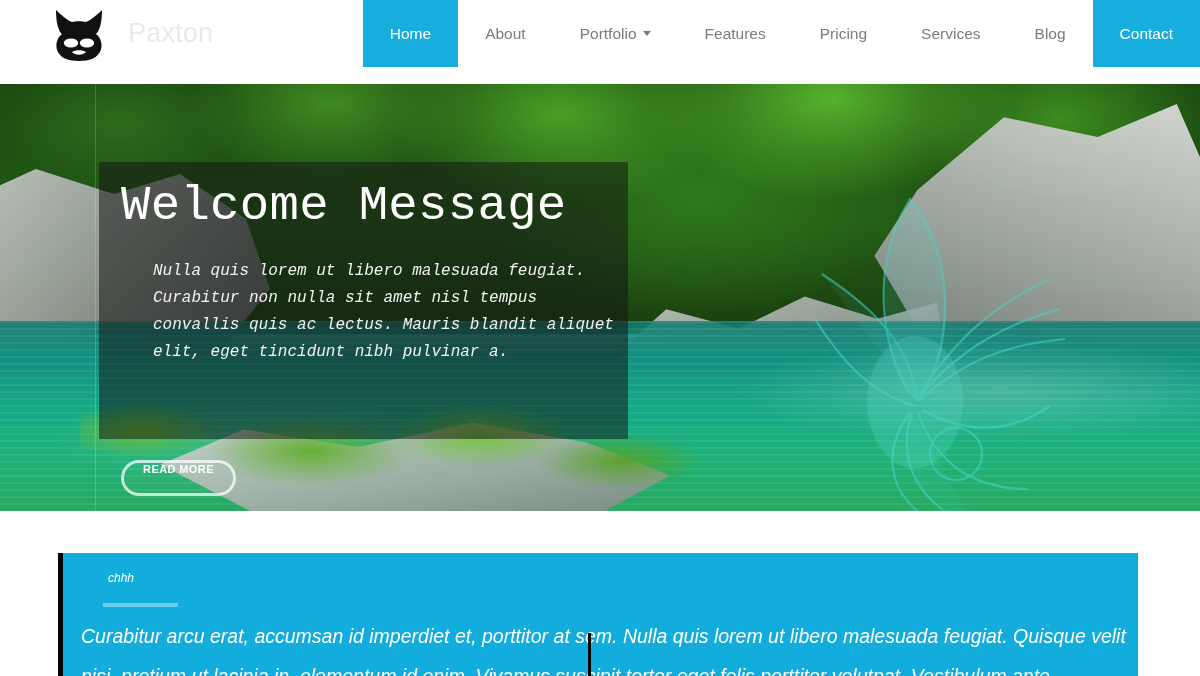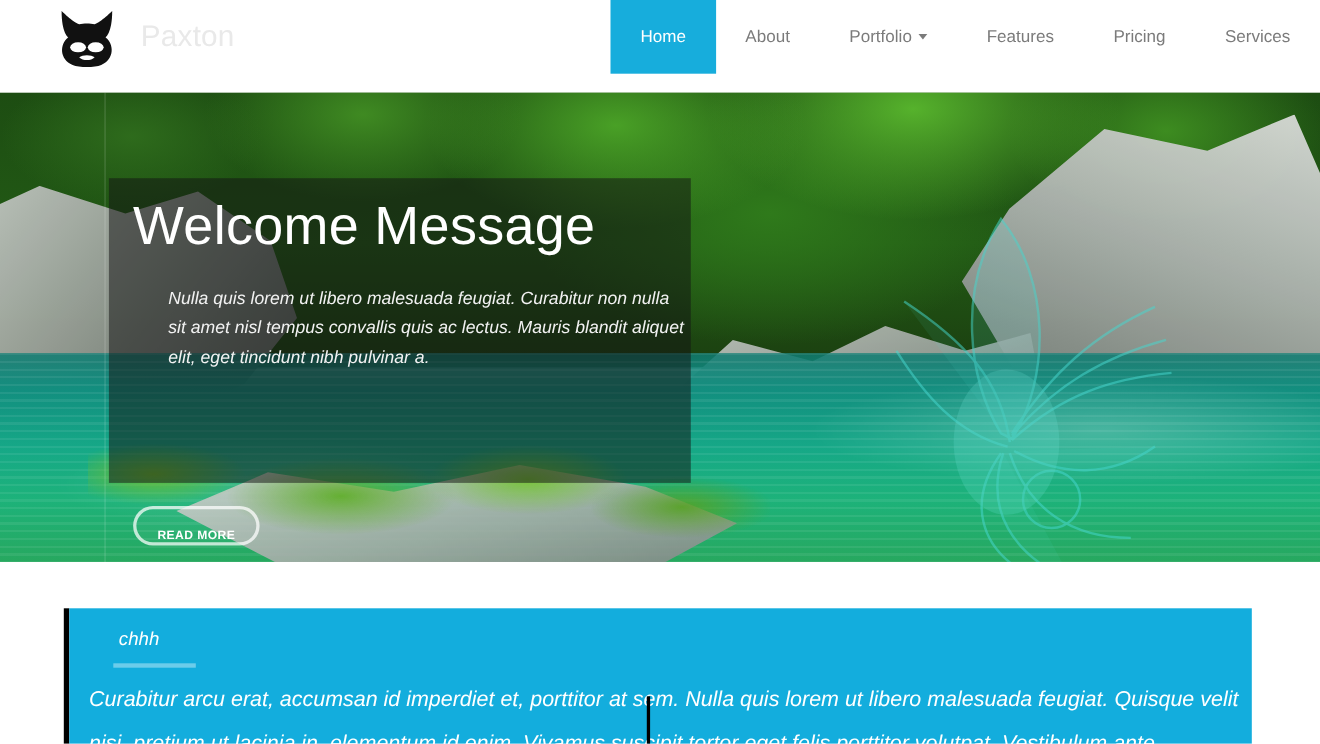--- a/index.html
+++ b/index.html
@@ -87,43 +87,43 @@
         radial-gradient(ellipse 150px 50px at 230px 110px, #5fae28, rgba(95,174,40,0) 70%),
         radial-gradient(ellipse 130px 45px at 400px 95px, #74c431, rgba(116,196,49,0) 70%),
         radial-gradient(ellipse 120px 40px at 540px 120px, #57a225, rgba(87,162,37,0) 70%);
       opacity:.92;
   }
   .butterfly{ position:absolute; left:760px; top:60px; width:330px; height:400px;
       opacity:.62; }
 
   
   .caption{ position:absolute; left:99px; top:78px; width:529px; height:277px;
-            background:rgba(20,20,20,.52); }
+            background:rgba(20,20,20,.52);font-family:Liberation Mono, monospace; }
   .caption-title{ position:absolute; left:22px; top:16px; font-size:49px;
                   color:#ffffff; font-weight:400; letter-spacing:.3px;
                   white-space:nowrap; }
   .caption-text{ position:absolute; left:22px; top:96px; width:470px;
                  font-size:16px; line-height:27px; color:#f2f2f2;
                  font-style:italic;margin-left:32px; }
   .readmore{ position:absolute; left:121px; top:376px; width:115px; height:36px;
              border:3px solid rgba(255,255,255,.72); border-radius:20px;
-             display:flex; align-items:flex-end; justify-content:center;
+             display:flex; align-items:flex-start; justify-content:center;
              color:#ffffff; font-size:11px; font-weight:700; letter-spacing:.4px;
              cursor:pointer; background:rgba(255,255,255,.04); }
 
   .slide-seam{ position:absolute; left:95px; top:0; width:1px; height:427px;
                background:rgba(255,255,255,.18); }
 
   
   .panel-wrap{ position:absolute; left:58px; top:553px; width:1080px; height:123px; }
   .panel-bar{ position:absolute; left:0; top:0; width:5px; height:123px;
               background:#000000; }
   .panel{ position:absolute; left:5px; top:0; width:1075px; height:123px;
           background:#13ADDD; }
-  .panel-head{ position:absolute; left:45px; top:18px; font-size:17px;
+  .panel-head{ position:absolute; left:45px; top:18px; font-size:12px;
                color:#ffffff; font-style:italic; }
   .panel-rule{ position:absolute; left:40px; top:50px; width:75px; height:4px;
                background:rgba(255,255,255,.38); }
   .panel-body{ position:absolute; left:18px; top:63px; width:1050px;
                font-size:19.5px; line-height:40px; color:#ffffff;
                font-style:italic; }
   .text-caret{ position:absolute; left:525px; top:80px; width:3px; height:43px;
                background:#000000; }
 </style>
 </head>
@@ -157,20 +157,26 @@
       <i class="caret"></i>
     </div>
     <div class="nav-item">
       <span>Features</span>
     </div>
     <div class="nav-item">
       <span>Pricing</span>
     </div>
     <div class="nav-item">
       <span>Services</span>
+    </div>
+    <div class="nav-item">
+      <span>Blog</span>
+    </div>
+    <div class="nav-item hot">
+      <span>Contact</span>
     </div>
   </div>
 </div>
 
 <div class="hero">
 
   <div class="hero-photo">
     <div class="sky-trees"></div>
     <div class="rock-left"></div>
     <div class="rock-right"></div>

